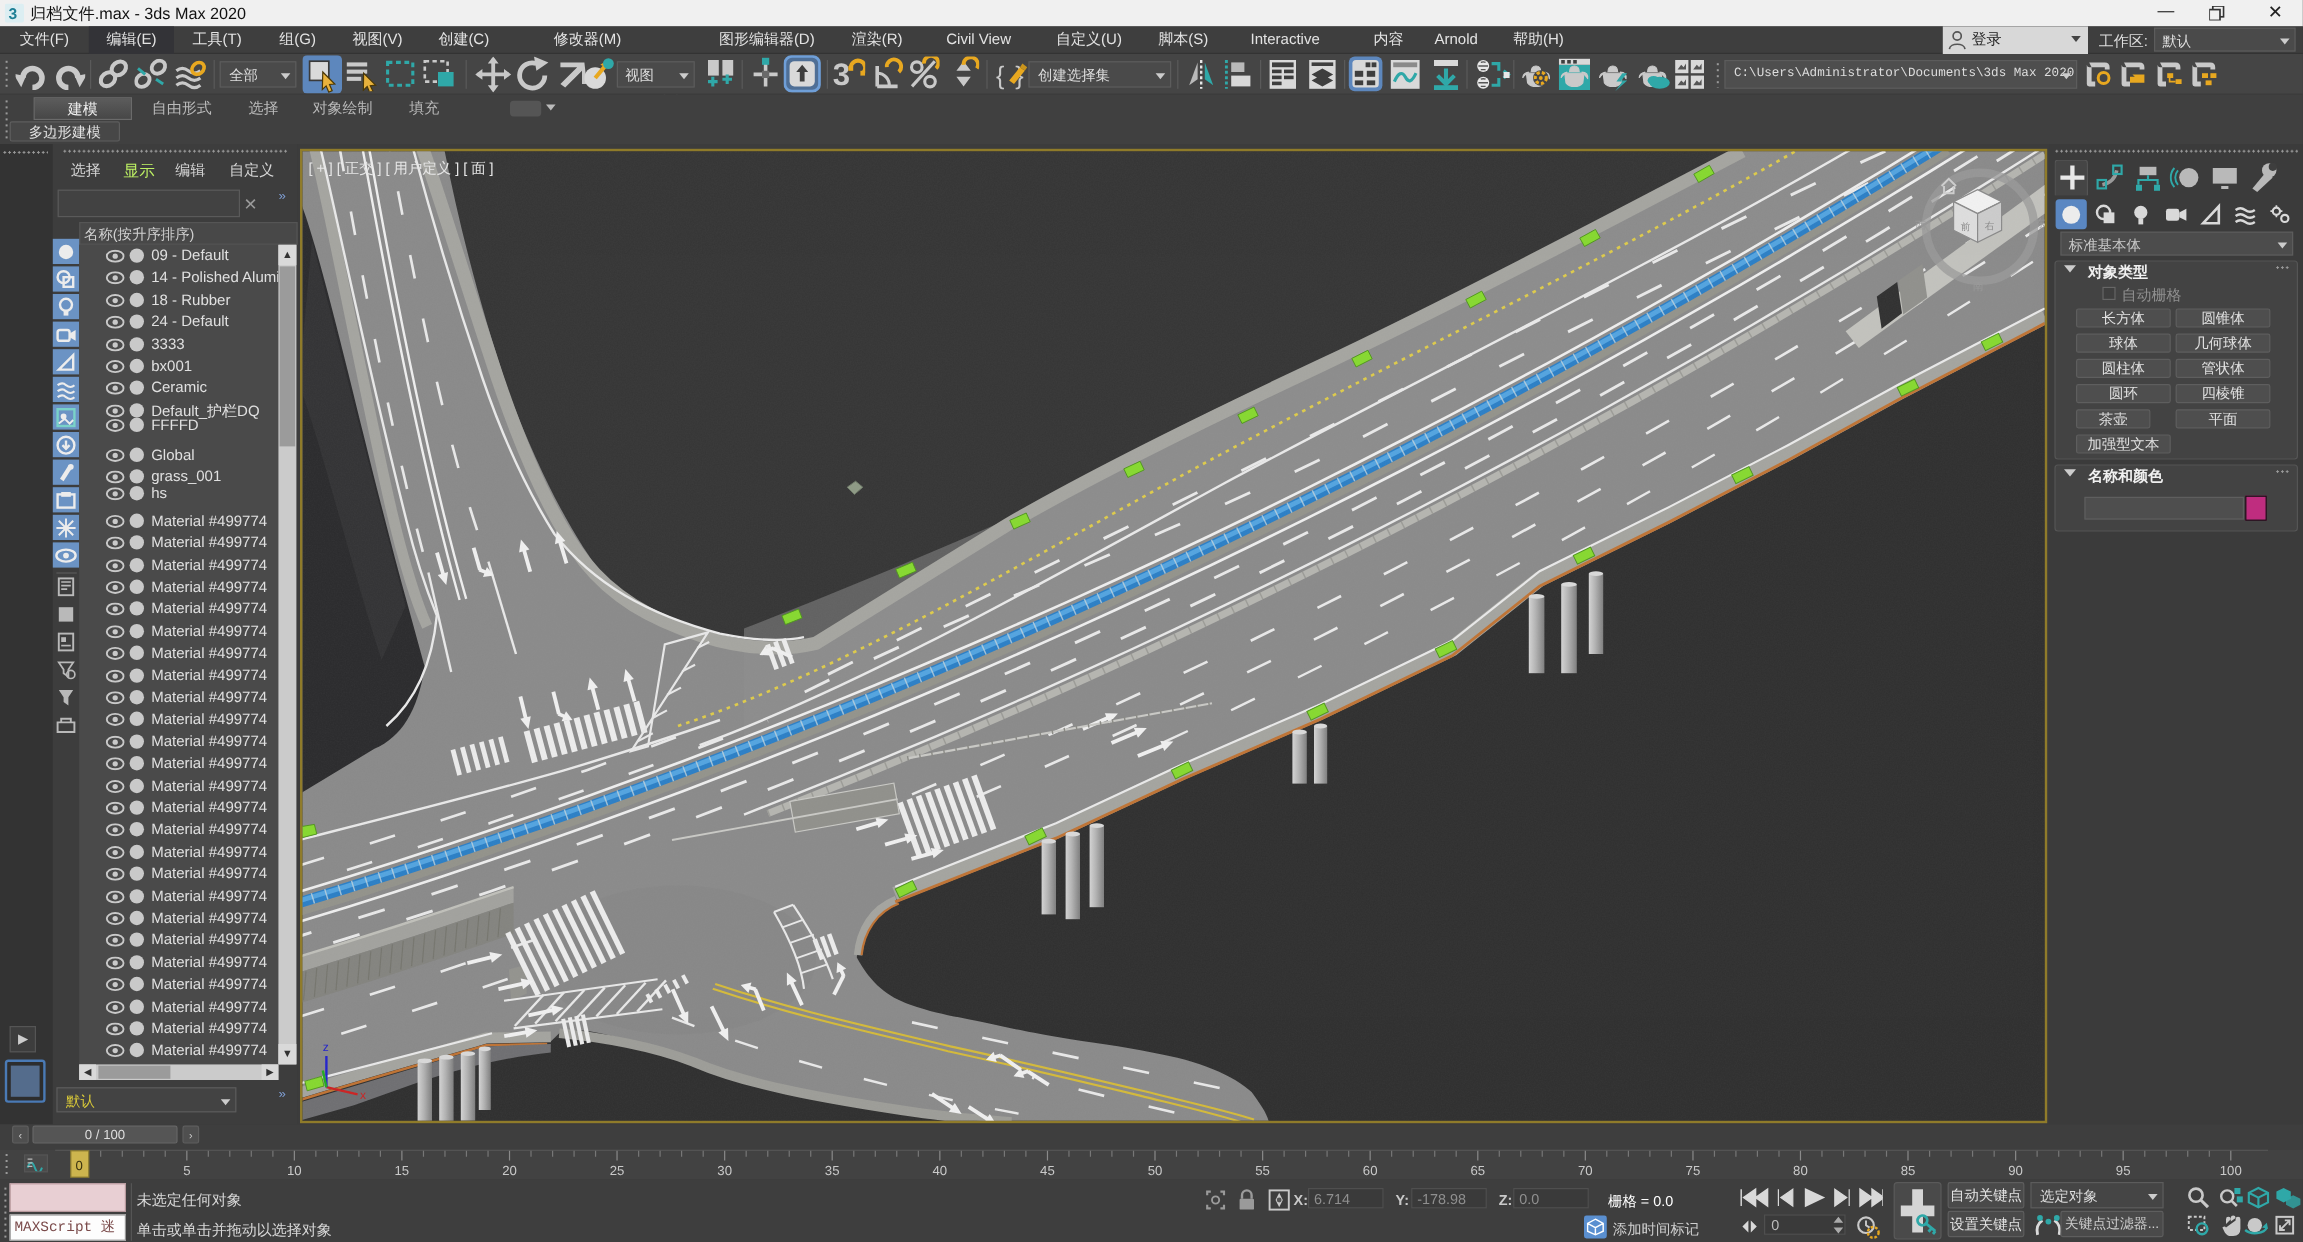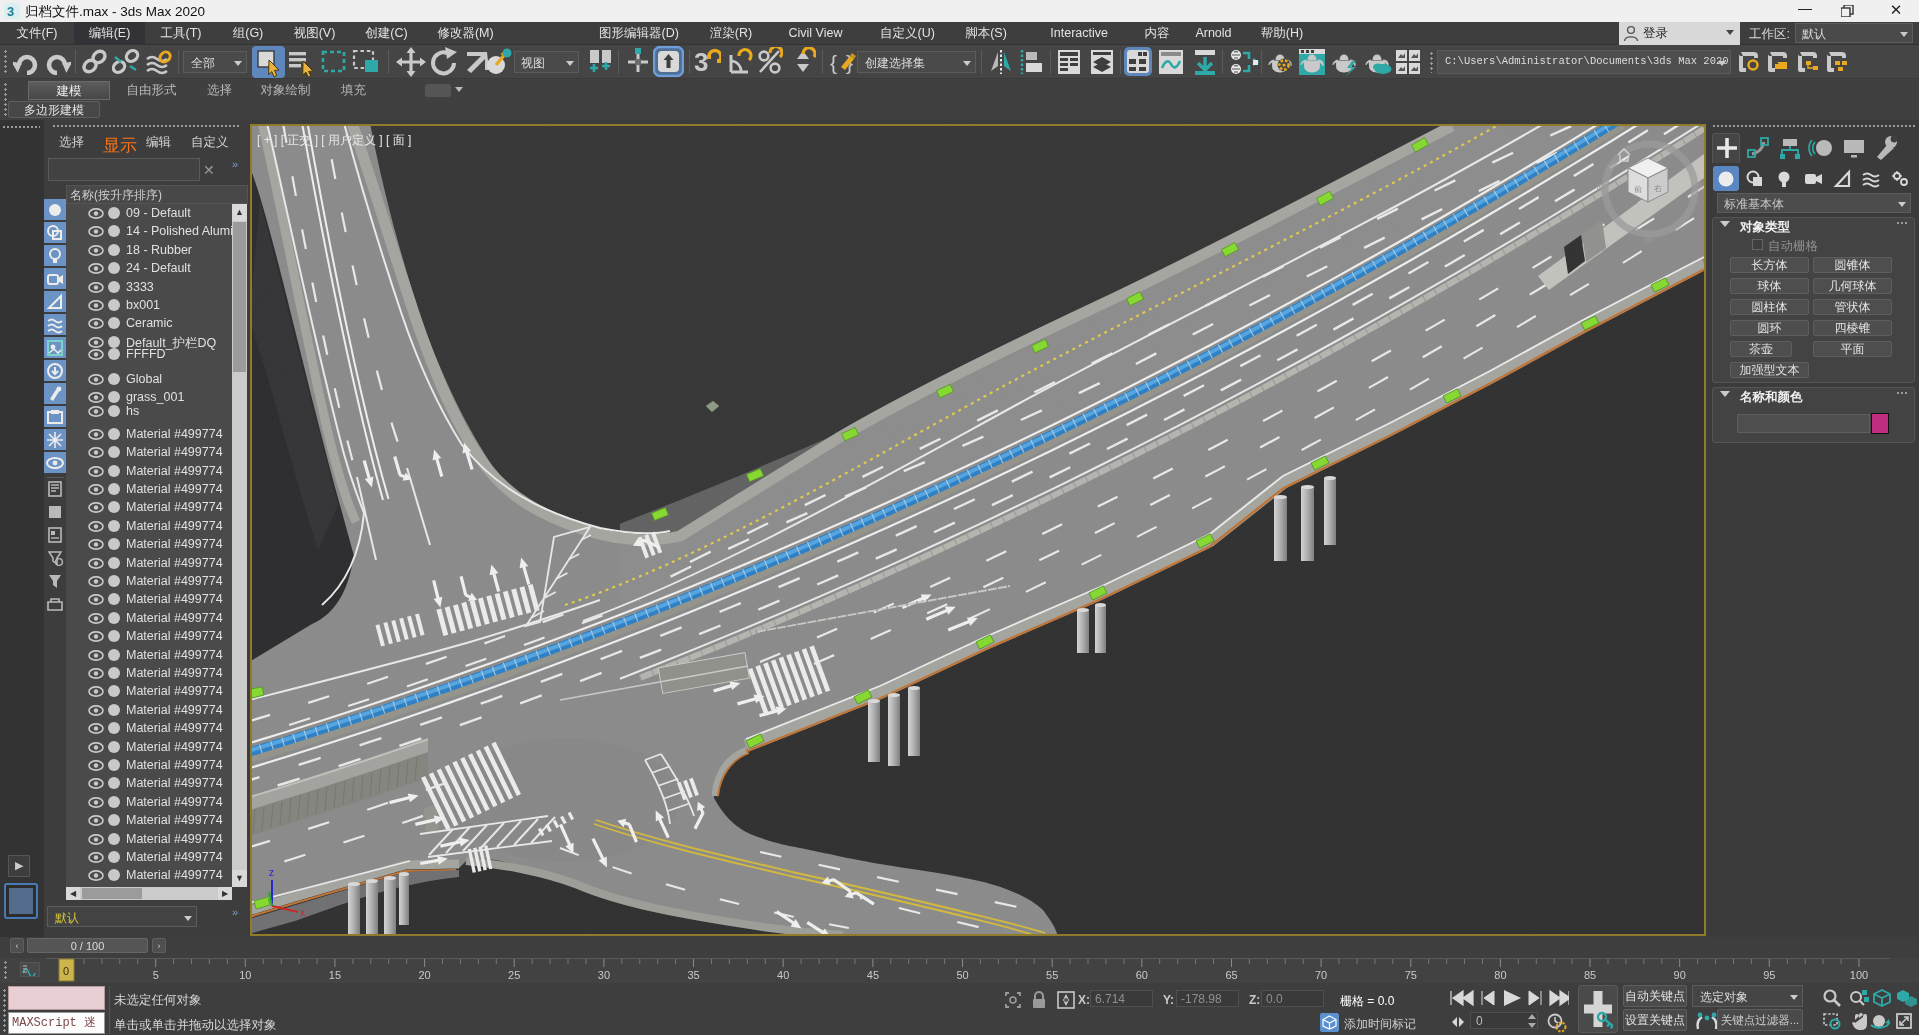--- a/index.html
+++ b/index.html
@@ -40,28 +40,28 @@
       </svg>
       <div class="abs" style="left:1884px;top:1px;width:24px;text-align:center;font-size:15px;color:#222">✕</div>
     </div>
     <div id="menubar" class="abs">
       <div class="menuitem" style="left:10px;width:54px;">文件(F)</div>
       <div class="menuitem" style="left:74px;width:71px;background:#333337;">编辑(E)</div>
       <div class="menuitem" style="left:156px;width:50px;">工具(T)</div>
       <div class="menuitem" style="left:228px;width:40px;">组(G)</div>
       <div class="menuitem" style="left:289px;width:51px;">视图(V)</div>
       <div class="menuitem" style="left:361px;width:51px;">创建(C)</div>
-      <div class="menuitem" style="left:433px;width:65px;">修改器(M)</div>
+      <div class="menuitem" style="left:457px;width:65px;">修改器(M)</div>
       <div class="menuitem" style="left:520px;width:53px;margin-top:40px;">动画(A)</div>
       <div class="menuitem" style="left:593px;width:92px;">图形编辑器(D)</div>
       <div class="menuitem" style="left:704px;width:54px;">渲染(R)</div>
       <div class="menuitem" style="left:775px;width:81px;">Civil View</div>
       <div class="menuitem" style="left:875px;width:65px;">自定义(U)</div>
       <div class="menuitem" style="left:959px;width:54px;">脚本(S)</div>
-      <div class="menuitem" style="left:1034px;width:74px;text-align:right;">Interactive</div>
+      <div class="menuitem" style="left:1034px;width:74px;">Interactive</div>
       <div class="menuitem" style="left:1136px;width:42px;">内容</div>
       <div class="menuitem" style="left:1188px;width:51px;">Arnold</div>
       <div class="menuitem" style="left:1254px;width:56px;">帮助(H)</div>
       <div class="abs" style="left:1619px;top:0;width:121px;height:23px;background:#d8d8d8">
         <svg class="ico" style="left:3px;top:2px" width="18" height="18">
           <circle cx="9" cy="6" r="3.4" fill="none" stroke="#555" stroke-width="1.4"></circle>
           <path d="M2.5,17 C3,11.5 15,11.5 15.5,17" fill="none" stroke="#555" stroke-width="1.4"></path>
         </svg>
         <span style="position:absolute;left:24px;top:3px;font-size:12.5px;color:#222">登录</span>
         <span style="position:absolute;right:6px;top:8px;width:0;height:0;border-left:4px solid transparent;border-right:4px solid transparent;border-top:5px solid #444"></span>
@@ -321,21 +321,21 @@
       <div class="abs" style="left:8px;top:735px;width:22px;height:22px;background:#3d3d3d;border:1px solid #555">
         <span style="position:absolute;left:6px;top:3px;color:#ccc;font-size:11px">▶</span>
       </div>
       <div class="abs" style="left:4px;top:763px;width:34px;height:36px;background:#2d2d2d;border:2px solid #4a7ab5;border-radius:3px">
         <div style="position:absolute;left:3px;top:3px;right:3px;bottom:3px;background:#546c8c"></div>
       </div>
     </div>
     <div id="explorer" class="abs">
       <div class="griph" style="left:8px;top:4px;width:188px"></div>
       <div class="abs" style="left:15px;top:14px;font-size:12.5px;color:#d5d5d5">选择</div>
-      <div class="abs" style="left:59px;top:14px;font-size:17px;color:#f97316">显示</div>
+      <div class="abs" style="left:59px;top:14px;font-size:13px;color:#bef264">显示</div>
       <div class="abs" style="left:102px;top:14px;font-size:12.5px;color:#d5d5d5">编辑</div>
       <div class="abs" style="left:147px;top:14px;font-size:12.5px;color:#d5d5d5">自定义</div>
       <div class="abs" style="left:4px;top:38px;width:152px;height:23px;background:#424242;border:1px solid #5a5a5a"></div>
       <div class="abs" style="left:159px;top:42px;font-size:14px;color:#9a9a9a">✕</div>
       <div class="abs" style="left:188px;top:38px;font-size:11px;color:#7f9fd4">»</div>
       <div class="abs" style="left:22px;top:65px;width:182px;height:19px;background:#484848;border:1px solid #555;color:#cfcfcf;font-size:12px;line-height:18px;padding-left:3px">名称(按升序排序)</div>
       <div class="abs" style="left:0px;top:79px;width:22px;height:21px;background:#6b93c4"></div>
       <svg class="ico" style="left:1px;top:80px" width="20" height="20" viewBox="0 0 20 20">
         <circle cx="10" cy="10" r="6" fill="#ececec"></circle>
       </svg>

